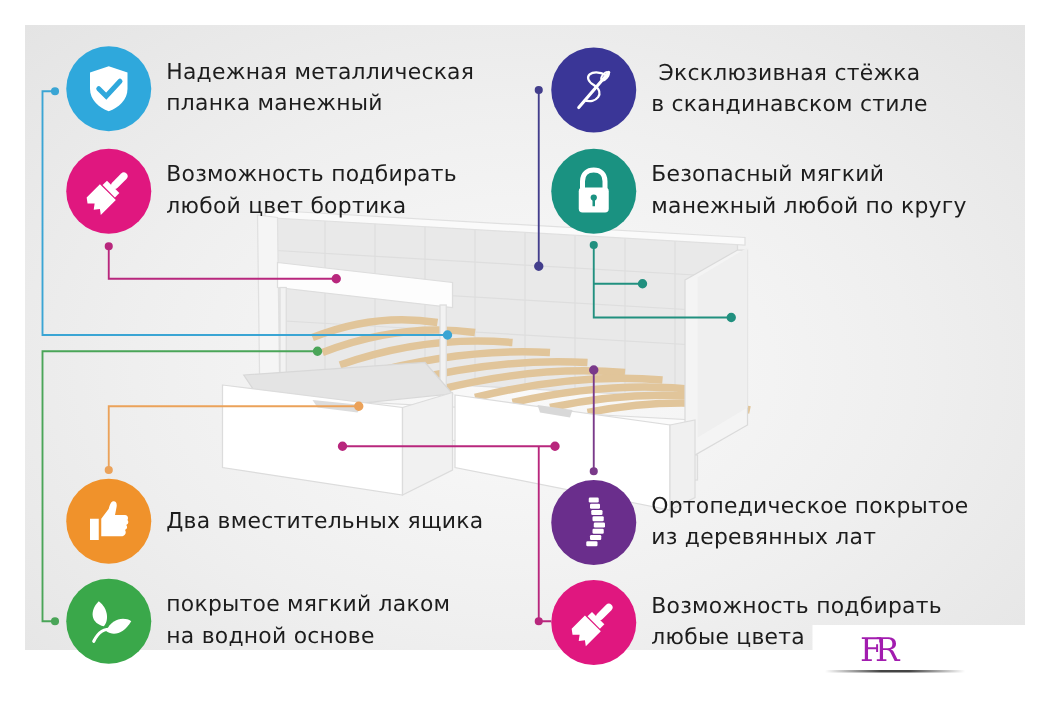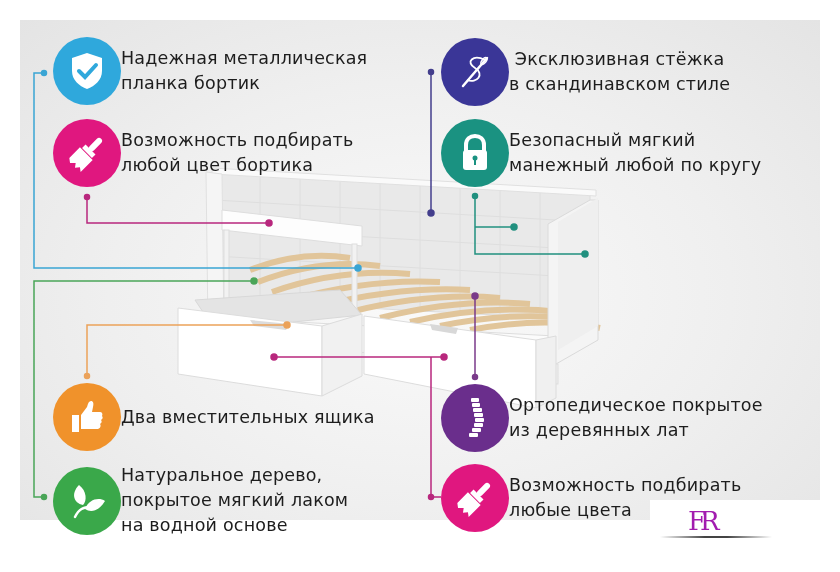--- a/index.html
+++ b/index.html
@@ -2,21 +2,21 @@
 <html><head>
 <meta charset="utf-8">
 <style>
   html,body{margin:0;padding:0;background:#fff;}
   body{width:840px;height:572px;position:relative;overflow:hidden;font-family:"DejaVu Sans","Liberation Sans",sans-serif;}
   .canvas{position:absolute;left:20px;top:20px;width:800px;height:500px;
     background:radial-gradient(ellipse at 50% 55%, #fafafa 0%, #efefef 55%, #e4e4e4 100%);}
   .feature{position:absolute;display:flex;align-items:center;}
   .icon{width:68px;height:68px;border-radius:50%;flex:0 0 68px;display:flex;align-items:center;justify-content:center;}
   .icon svg{width:44px;height:44px;}
-  .label{font-size:17.5px;line-height:25px;color:#1d1d1d;letter-spacing:0.2px;}
+  .label{margin-left:12px;font-size:17.5px;line-height:25px;color:#1d1d1d;letter-spacing:0.2px;}
   .label span{display:block;white-space:nowrap;}
   svg.lines{position:absolute;left:0;top:0;}
   .bed{position:absolute;left:0;top:0;}
   .logo{position:absolute;left:650px;top:500px;width:190px;height:72px;background:#fff;}
   .logo-mark{position:absolute;left:38px;top:6px;font-family:"DejaVu Serif","Liberation Serif",serif;font-size:26px;color:#a21caf;letter-spacing:-6px;}
   .logo-line{position:absolute;left:10px;top:36px;width:112px;height:2px;background:linear-gradient(90deg,rgba(0,0,0,0),#444 40%,#444 60%,rgba(0,0,0,0));}
 </style>
 </head>
 <body>
 
@@ -133,21 +133,21 @@
 
 <div class="feature" style="left:53px;top:37px;">
   <div class="icon" style="background:#2fa8dc">
     <svg viewBox="0 0 44 44">
         <path d="M22 4 L37 9 V22 C37 31 30 37 22 40 C14 37 7 31 7 22 V9 Z" fill="#fff"></path>
         <path d="M14 22 L20 28 L31 16" stroke="#2fa8dc" stroke-width="4" fill="none" stroke-linecap="round"></path>
       </svg>
   </div>
   <div class="label">
     <span>Надежная металлическая</span>
-    <span>планка бортик</span>
+    <span>планка манежный</span>
   </div>
 </div>
 
 <div class="feature" style="left:53px;top:119px;">
   <div class="icon" style="background:#e0177f">
     <svg viewBox="0 0 44 44">
         <g transform="rotate(45 22 22)">
           <rect x="19" y="2" width="6" height="16" rx="3" fill="#fff"></rect>
           <rect x="15" y="17" width="14" height="5" fill="#fff"></rect>
           <path d="M13 23 H31 V40 L27 37 L24 41 L21 37 L17 41 L13 38 Z" fill="#fff"></path>
@@ -203,21 +203,20 @@
 
 <div class="feature" style="left:53px;top:463px;">
   <div class="icon" style="background:#3aa84a">
     <svg viewBox="0 0 44 44">
         <path d="M18 26 C8 24 6 14 14 6 C22 12 22 22 18 26 Z" fill="#fff"></path>
         <path d="M20 30 C24 20 34 18 40 22 C34 32 26 34 20 30 Z" fill="#fff"></path>
         <path d="M10 38 C14 30 18 28 26 28" stroke="#fff" stroke-width="2.5" fill="none" stroke-linecap="round"></path>
       </svg>
   </div>
   <div class="label">
-    <span>Натуральное дерево,</span>
     <span>покрытое мягкий лаком</span>
     <span>на водной основе</span>
   </div>
 </div>
 
 <div class="feature" style="left:441px;top:384px;">
   <div class="icon" style="background:#6a2e8c">
     <svg viewBox="0 0 44 44">
         <g fill="#fff">
           <rect x="18" y="2" width="8" height="4" rx="1"></rect>

